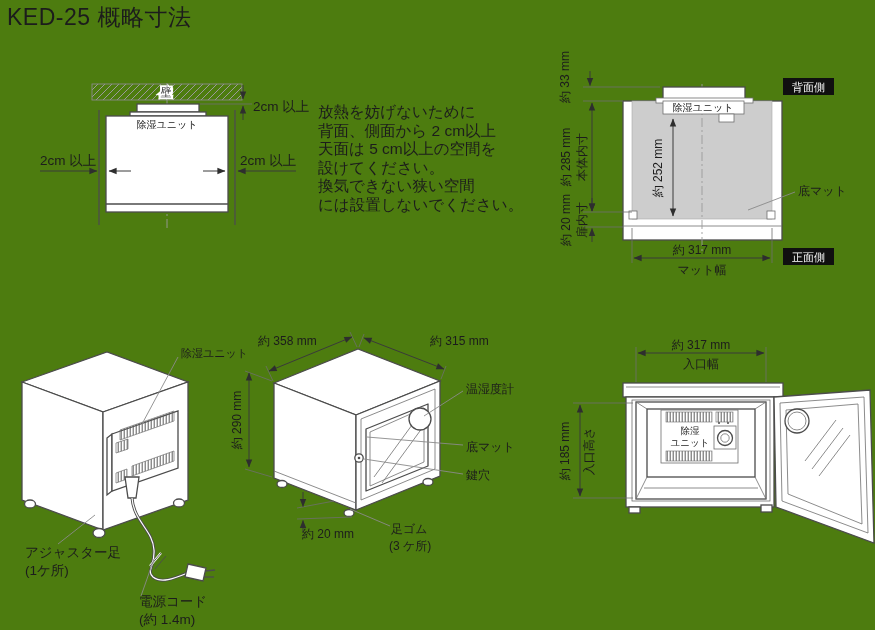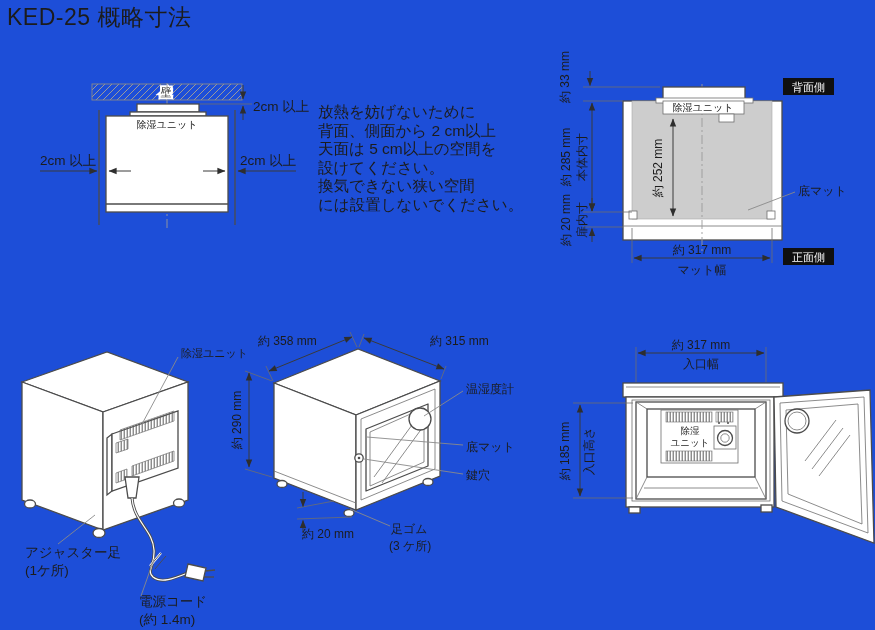--- a/index.html
+++ b/index.html
@@ -1,16 +1,16 @@
 <!DOCTYPE html>
 <html><head>
 <meta charset="utf-8">
 <style>
   html,body { margin:0; padding:0; background:#ffffff; }
-  #stage { position:relative; width:875px; height:630px; background:#1d4ed8; overflow:hidden; }
+  #stage { position:relative; width:875px; height:630px; background:#4d7c0f; overflow:hidden; }
   svg { position:absolute; left:0; top:0; }
   text { font-family:"Liberation Sans","DejaVu Sans",sans-serif; fill:#1c1c1c; }
   .title  { font-size:23px; font-weight:500; letter-spacing:0.5px; }
   .notice { font-size:15.5px; }
   .dt     { font-size:12px; }
   .dt13   { font-size:13.5px; }
   .lab    { font-size:12px; }
   .s11    { font-size:11px; }
   .s10    { font-size:10px; }
   .s9     { font-size:9.5px; }

